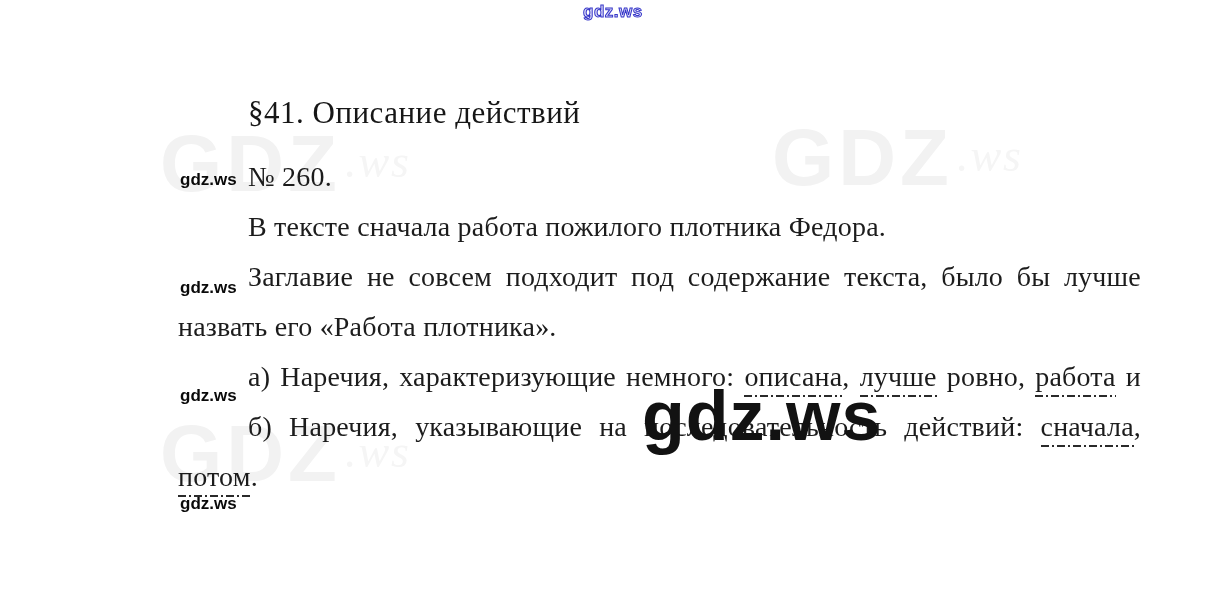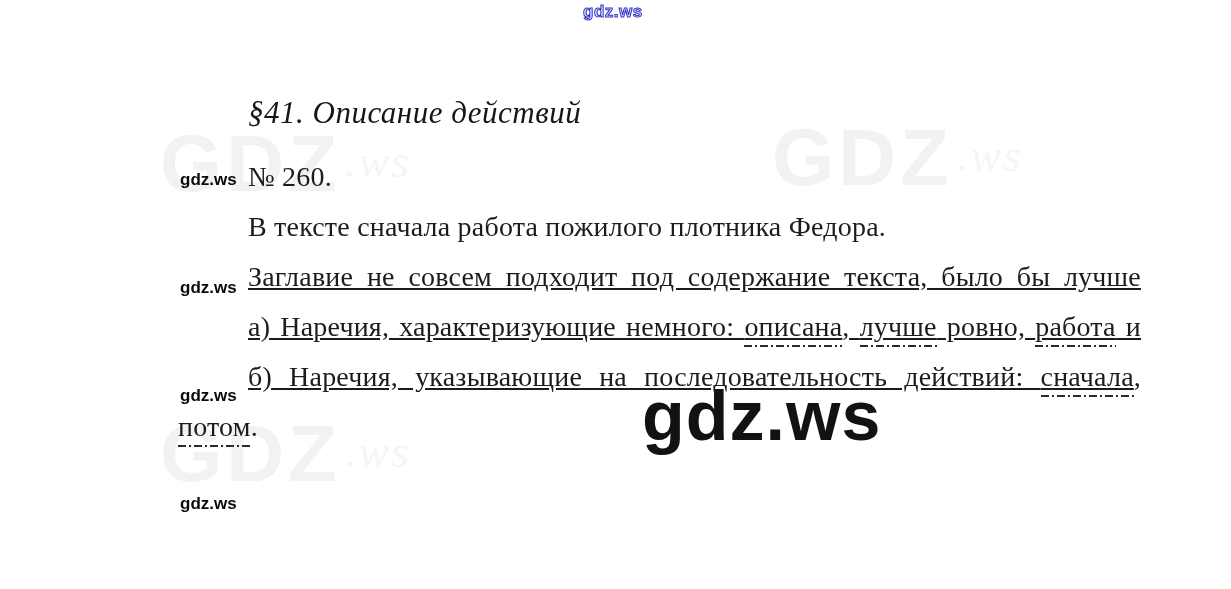--- a/index.html
+++ b/index.html
@@ -95,42 +95,40 @@
     position: absolute;
     left: 178px;
     right: 104px;
     top: 93px;
     z-index: 2;
     font-size: 31px;
     line-height: 40px;
     text-indent: 70px;
     color: #161616;
     letter-spacing: 0.5px;
-    font-style: italic;
   }
   .text-lines {
     position: absolute;
     left: 178px;
     right: 90px;
     top: 152px;
     z-index: 2;
     font-size: 28px;
     color: #1c1c1c;
   }
   .line {
     height: 50px;
     line-height: 50px;
     white-space: nowrap;
     letter-spacing: 0.2px;
   }
   .line.justify {
     white-space: normal;
     text-align: justify;
     text-align-last: justify;
-    text-decoration: underline;
   }
   .line.indent { text-indent: 70px; }
   .u {
     background-image: linear-gradient(90deg, #2a2a2a 0 8px, transparent 8px 11px, #2a2a2a 11px 13px, transparent 13px 16px);
     background-size: 16px 2px;
     background-repeat: repeat-x;
     background-position: 0 bottom;
     padding-bottom: 5px;
   }
 </style>
@@ -160,18 +158,19 @@
   <div class="wm-side s3">gdz.ws</div>
 
   <div class="wm-big">gdz.ws</div>
 
   <div class="heading">§41. Описание действий</div>
 
   <div class="text-lines">
       <div class="line indent"><span>№ 260.</span></div>
       <div class="line indent"><span>В тексте сначала работа пожилого плотника Федора.</span></div>
       <div class="line indent justify"><span>Заглавие не совсем подходит под содержание текста, было бы лучше</span></div>
+      <div class="line"><span>назвать его «Работа плотника».</span></div>
       <div class="line indent justify"><span>а) Наречия, характеризующие немного: </span><span class="u">описана</span><span>, </span><span class="u">лучше</span><span> ровно, </span><span class="u">работа</span><span> и</span></div>
       <div class="line indent justify"><span>б) Наречия, указывающие на последовательность действий: </span><span class="u">сначала</span><span>,</span></div>
       <div class="line"><span class="u">потом</span><span>.</span></div>
     </div>
 
 </div>
 
 </body></html>

